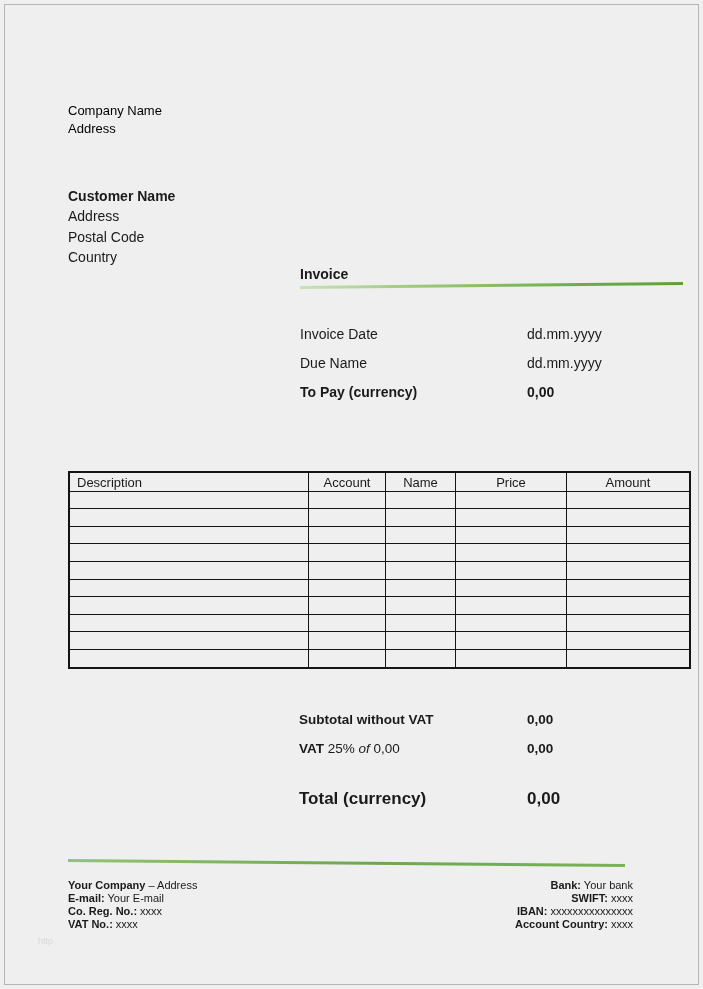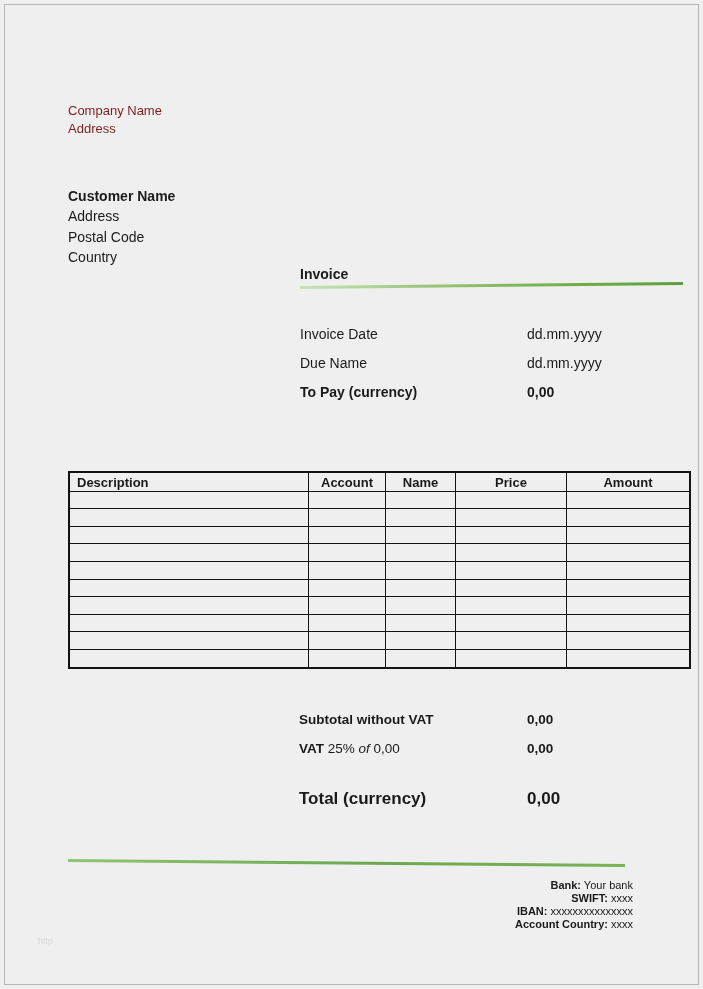--- a/index.html
+++ b/index.html
@@ -17,21 +17,21 @@
     overflow: hidden;
   }
   .page-border {
     position: absolute;
     top: 4px; left: 4px; right: 4px; bottom: 4px;
     border: 1px solid #b5b5b5;
     pointer-events: none;
   }
 
   
-  .sender-block { position: absolute; left: 68px; top: 102px; font-size: 13px; line-height: 18px; color: #7f1d1d; }
+  .sender-block { position: absolute; left: 68px; top: 102px; font-size: 13px; line-height: 18px; color: #000000; }
   .customer-block { position: absolute; left: 68px; top: 145px; font-size: 14px; line-height: 20.3px; }
   .customer-name { font-weight: bold; margin-top: 41px; }
 
   
   .invoice-meta { position: absolute; left: 300px; top: 266px; width: 383px; height: 140px; font-size: 14px; }
   .invoice-title { position: absolute; left: 0; top: 0; font-size: 14px; font-weight: bold; }
   .green-rule-top {
     position: absolute; left: 0; top: 20px; width: 383px; height: 3px;
     background: linear-gradient(to right, #c9e2b6 0%, #9cc97e 30%, #70ad47 72%, #5f9e3d 100%);
     transform: rotate(-0.6deg); transform-origin: left center;
@@ -48,21 +48,21 @@
   
   .items-table-wrap { position: absolute; left: 68px; top: 471px; }
   table.items { border-collapse: collapse; table-layout: fixed; width: 572px; }
   table.items { border: 2px solid #141414; }
   table.items th, table.items td {
     border: 1.5px solid #141414;
     height: 16.6px;
     padding: 0 4px;
     font-size: 13px;
   }
-  table.items th { font-weight: bold; text-align: center; padding-top: 1px; }
+  table.items th { font-weight: normal; text-align: center; padding-top: 1px; }
   table.items th.col-description { text-align: left; padding-left: 7px; }
   .col-description { width: 227px; }
   .col-quantity { width: 68px; }
   .col-unit { width: 61px; }
   .col-price { width: 102px; }
   .col-amount { width: 114px; }
 
   
   .totals-block { position: absolute; left: 299px; top: 705px; width: 340px; font-size: 13.5px; }
   .totals-row { position: absolute; left: 0; width: 340px; }
@@ -223,20 +223,34 @@
       <span class="t-value">0,00</span>
     </div>
     <div class="totals-row totals-row-total">
       <span>Total (currency)</span>
       <span class="t-value">0,00</span>
     </div>
   </div>
 
   <div class="green-rule-bottom"></div>
 
+  <div class="footer-left">
+    <div class="footer-line">
+      <span class="b">Your Company</span><span> – Address</span>
+    </div>
+    <div class="footer-line">
+      <span class="b">E-mail:</span><span> Your E-mail</span>
+    </div>
+    <div class="footer-line">
+      <span class="b">Co. Reg. No.:</span><span> xxxx</span>
+    </div>
+    <div class="footer-line">
+      <span class="b">VAT No.:</span><span> xxxx</span>
+    </div>
+  </div>
 
   <div class="footer-right">
     <div class="footer-line">
       <span class="b">Bank:</span><span> Your bank</span>
     </div>
     <div class="footer-line">
       <span class="b">SWIFT:</span><span> xxxx</span>
     </div>
     <div class="footer-line">
       <span class="b">IBAN:</span><span> xxxxxxxxxxxxxxx</span>

